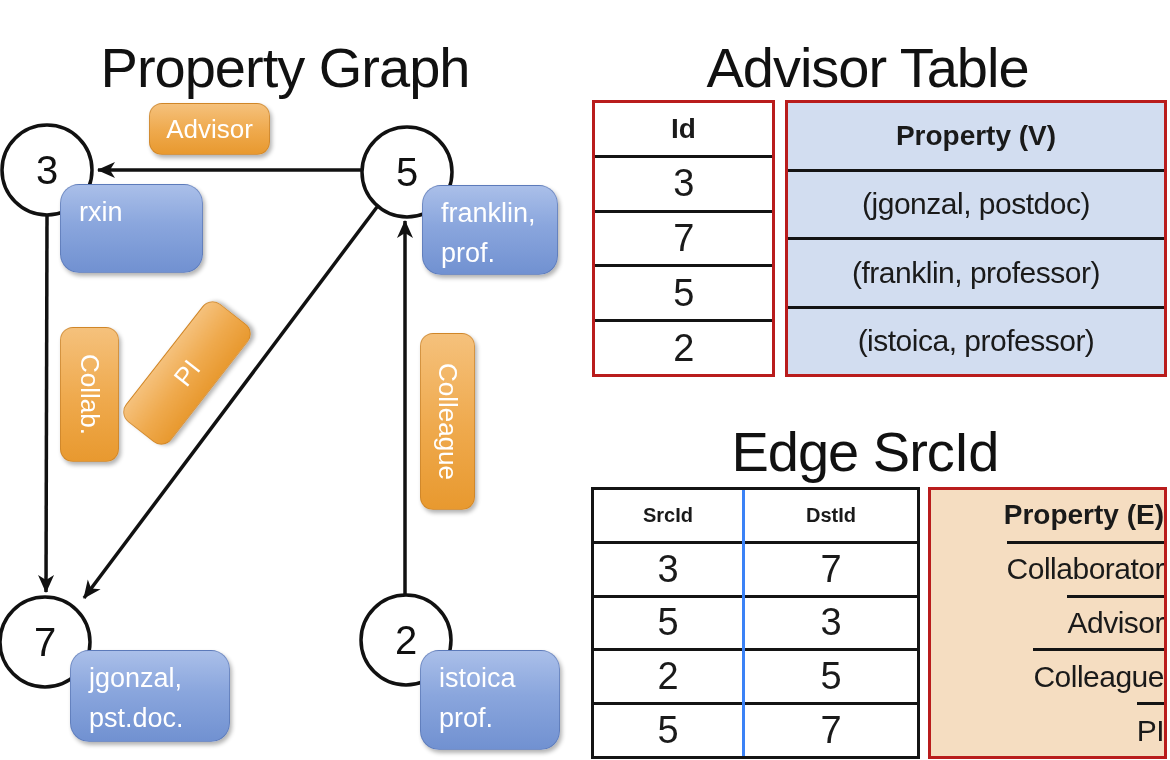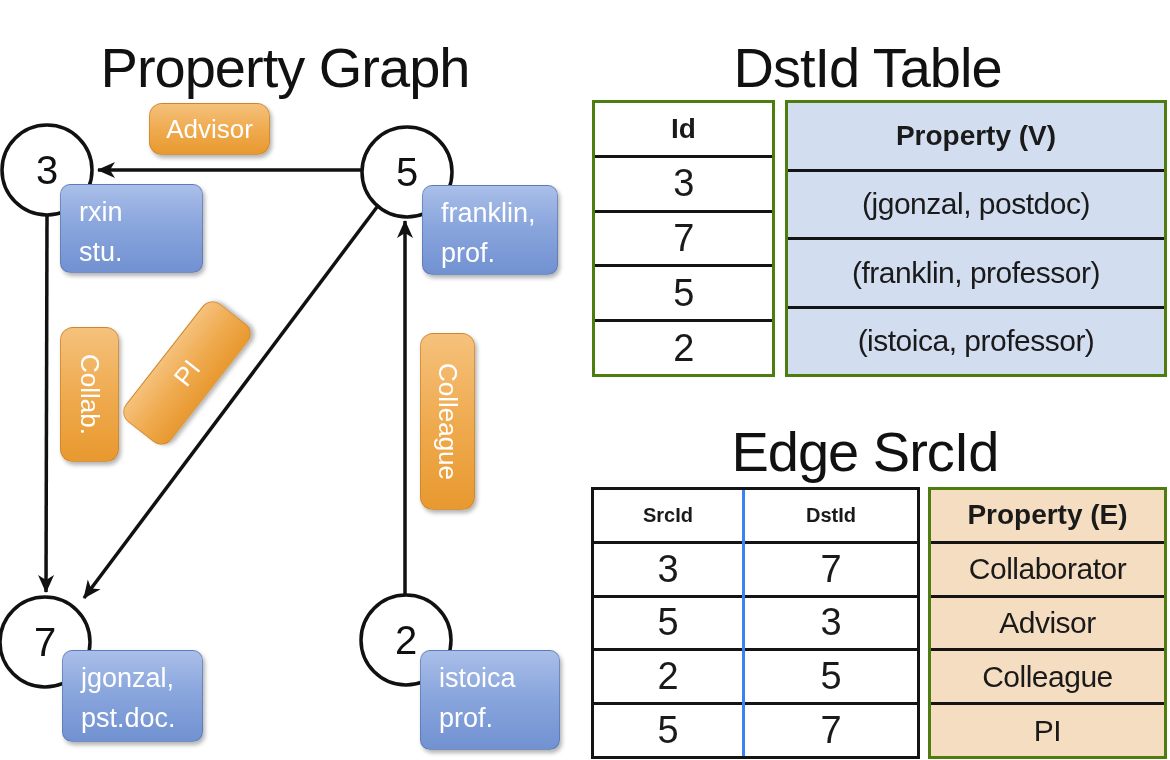--- a/index.html
+++ b/index.html
@@ -15,65 +15,65 @@
 
   
   .graph-svg{position:absolute;left:0;top:0;}
   .graph-svg line{stroke:#111;stroke-width:3.5;}
   .graph-svg circle{fill:#ffffff;stroke:#111;stroke-width:3.5;}
 
   .node-num{position:absolute;width:60px;height:52px;display:flex;align-items:center;
             justify-content:center;font-size:40px;color:#111;}
 
   
-  .node-box{position:absolute;border-radius:10px;color:#fff;
+  .node-box{position:absolute;border-radius:19px;color:#fff;
             background:linear-gradient(180deg,#aabfe9 0%,#8aa6dd 45%,#7191d1 100%);
             border:1px solid rgba(74,104,168,0.55);
             box-shadow:2px 3px 4px rgba(0,0,0,0.30);
             font-size:27px;line-height:40px;padding:7px 13px 0 18px;box-sizing:border-box;}
   .node-box span{display:block;}
 
   
   .edge-pill{position:absolute;border-radius:13px;color:#fff;
              background:linear-gradient(180deg,#f5c17c 0%,#efaa4e 52%,#e8992f 100%);
              border:1px solid rgba(191,121,35,0.6);
              box-shadow:2px 3px 4px rgba(0,0,0,0.30);
              display:flex;align-items:center;justify-content:center;
              font-size:26px;box-sizing:border-box;}
   .edge-pill .rot90{transform:rotate(90deg);white-space:nowrap;}
   .pill-pi{transform:rotate(-52deg);}
 
   
-  .tblock{position:absolute;border:3px solid #4d7c0f;box-sizing:border-box;
+  .tblock{position:absolute;border:3px solid #b91c1c;box-sizing:border-box;
           display:flex;flex-direction:column;background:#fff;}
   .tblock .cell{flex:1;display:flex;align-items:center;justify-content:center;
                 border-top:3px solid #141414;font-size:30px;letter-spacing:-0.5px;}
   .tblock .cell:first-child{border-top:none;}
   .tblock .cell.hdr{font-weight:bold;font-size:28px;letter-spacing:0;}
   .tblock .cell.num{font-size:38px;}
   .bg-blue{background:#d2ddf0;}
-  .bg-tan{background:#f5ddc1;}
+  .bg-tan{background:#f5ddc1;align-items:flex-end;}
 
   .tsplit{position:absolute;border:3px solid #141414;box-sizing:border-box;
           display:flex;background:#fff;}
   .tsplit .col{display:flex;flex-direction:column;}
   .tsplit .col+.col{border-left:3px solid #3b82f6;}
   .tsplit .cell{flex:1;display:flex;align-items:center;justify-content:center;
                 border-top:3px solid #141414;}
   .tsplit .cell:first-child{border-top:none;}
   .tsplit .cell.hdr{font-weight:bold;font-size:20px;}
   .tsplit .cell.num{font-size:38px;}
 </style>
 </head>
 <body>
 
 <div class="stage">
 
   <div class="big-title title-graph">Property Graph</div>
-  <div class="big-title title-vertex">DstId Table</div>
+  <div class="big-title title-vertex">Advisor Table</div>
   <div class="big-title title-edge">Edge SrcId</div>
 
   <svg class="graph-svg" width="585" height="760" viewBox="0 0 585 760">
     <defs>
       <marker id="arrow" markerUnits="userSpaceOnUse" markerWidth="22" markerHeight="18" refX="18" refY="9" orient="auto">
         <path d="M1,1 L19,9 L1,17 L6,9 Z" fill="#111"></path>
       </marker>
     </defs>
     <line x1="361" y1="170" x2="98" y2="170" marker-end="url(#arrow)"></line>
     <line x1="47" y1="215" x2="46" y2="592" marker-end="url(#arrow)"></line>
@@ -85,27 +85,26 @@
     <circle cx="406" cy="640" r="45"></circle>
   </svg>
 
   <div class="node-num" style="left:17px;top:144px">3</div>
   <div class="node-num" style="left:377px;top:146px">5</div>
   <div class="node-num" style="left:15px;top:616px">7</div>
   <div class="node-num" style="left:376px;top:614px">2</div>
 
   <div class="node-box" style="left:60px;top:184px;width:143px;height:89px">
     <span>rxin</span>
-    <span>stu.</span>
   </div>
   <div class="node-box" style="left:422px;top:185px;width:136px;height:90px">
     <span>franklin,</span>
     <span>prof.</span>
   </div>
-  <div class="node-box" style="left:62px;top:650px;width:141px;height:92px">
+  <div class="node-box" style="left:70px;top:650px;width:160px;height:92px">
     <span>jgonzal,</span>
     <span>pst.doc.</span>
   </div>
   <div class="node-box" style="left:420px;top:650px;width:140px;height:100px">
     <span>istoica</span>
     <span>prof.</span>
   </div>
 
   <div class="edge-pill" style="left:149px;top:103px;width:121px;height:52px">
     <span>Advisor</span>

